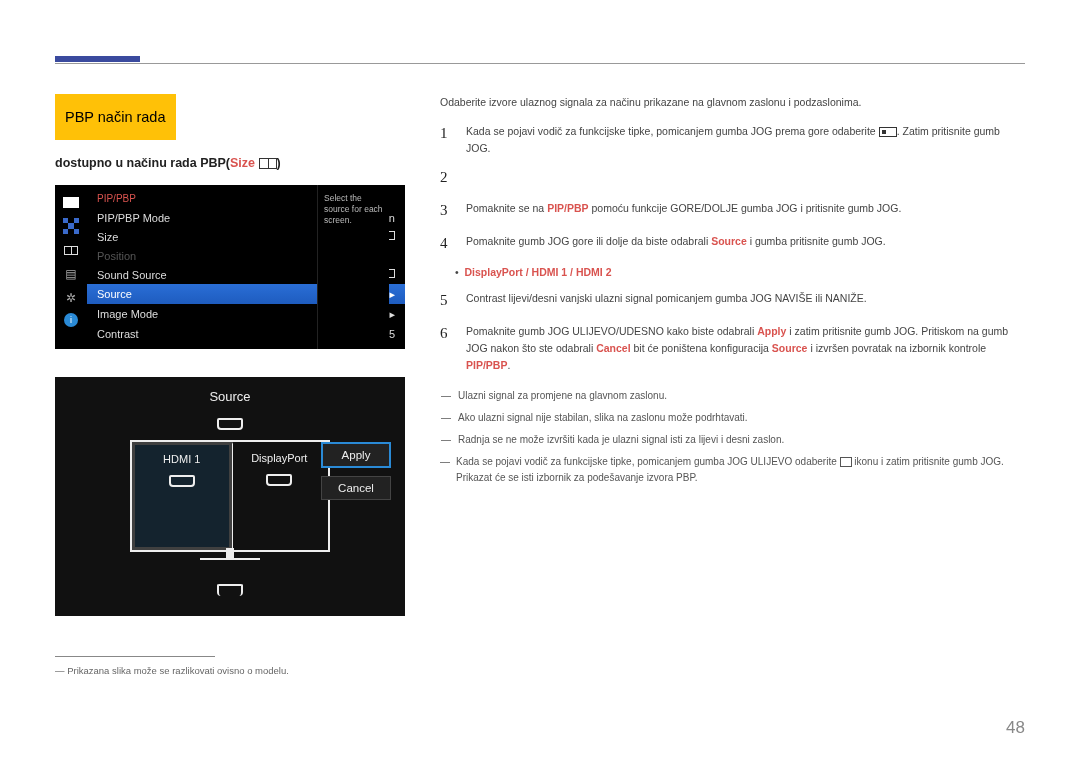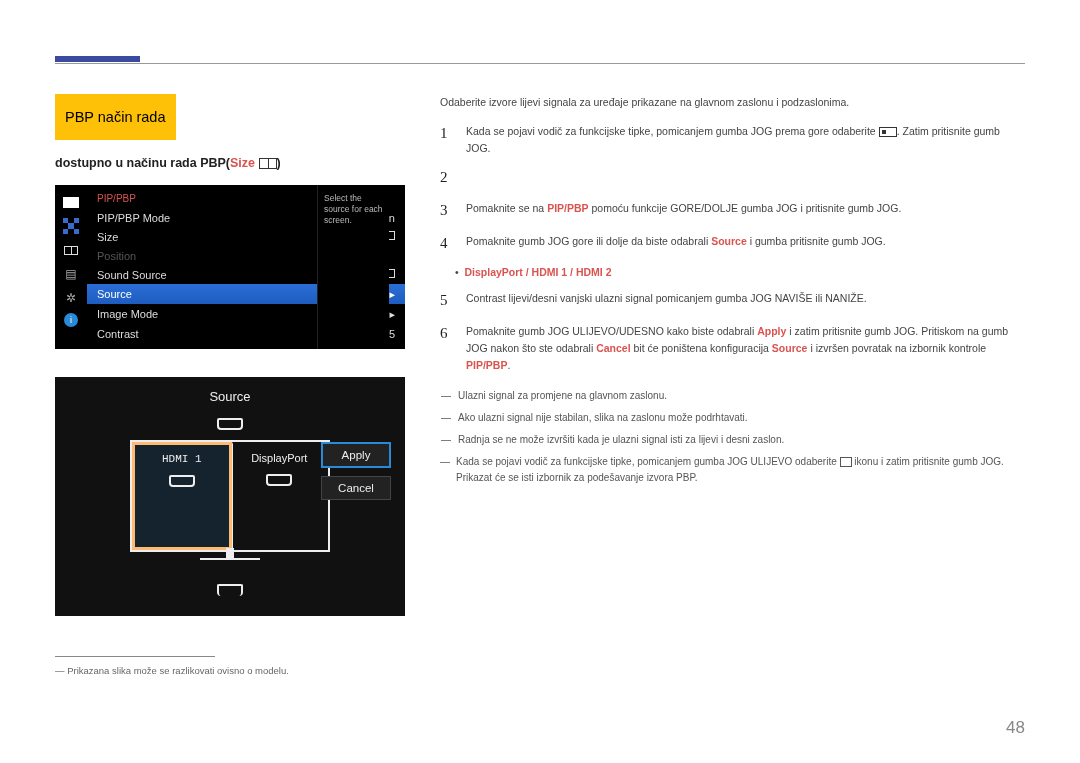--- a/index.html
+++ b/index.html
@@ -101,21 +101,21 @@
     display: flex;
     position: relative;
   }
   .screen-half {
     flex: 1; display: flex; flex-direction: column;
     align-items: center; justify-content: flex-start;
     padding-top: 8px; gap: 10px;
     font-size: 11px; color: #eee;
     border: 2px solid transparent;
   }
-  .screen-half.sel { border: 3px solid #fdba74; background: rgba(42,138,214,0.15); font-family: Liberation Mono, monospace;}
+  .screen-half.sel { border: 3px solid #404040; background: rgba(42,138,214,0.15);}
   .screen-half + .screen-half { border-left: 1px solid #eee; }
   .monitor-stand {
     width: 60px; height: 18px;
     border-top: 2px solid #eee;
     position: relative;
   }
   .monitor-stand::before{
     content:""; position:absolute; left:50%; top:-12px;
     width:8px; height:12px; background:#eee; transform:translateX(-50%);
   }
@@ -255,21 +255,21 @@
         <div class="btn apply">Apply</div>
         <div class="btn cancel">Cancel</div>
       </div>
     </div>
 
     <div class="footnote-line"></div>
     <div class="footnote">― <span>Prikazana slika može se razlikovati ovisno o modelu.</span></div>
   </div>
 
   <div class="right-col">
-    <div class="intro">Odaberite izvore lijevi signala za uređaje prikazane na glavnom zaslonu i podzaslonima.</div>
+    <div class="intro">Odaberite izvore ulaznog signala za načinu prikazane na glavnom zaslonu i podzaslonima.</div>
 
     <div class="step">
       <div class="step-num">1</div>
       <div class="step-text"><span>Kada se pojavi vodič za funkcijske tipke, pomicanjem gumba JOG prema gore odaberite </span><span class="jog-icon"></span><span>. Zatim pritisnite gumb JOG.</span></div>
     </div>
     <div class="step">
       <div class="step-num">2</div>
     </div>
     <div class="step">
       <div class="step-num">3</div>

